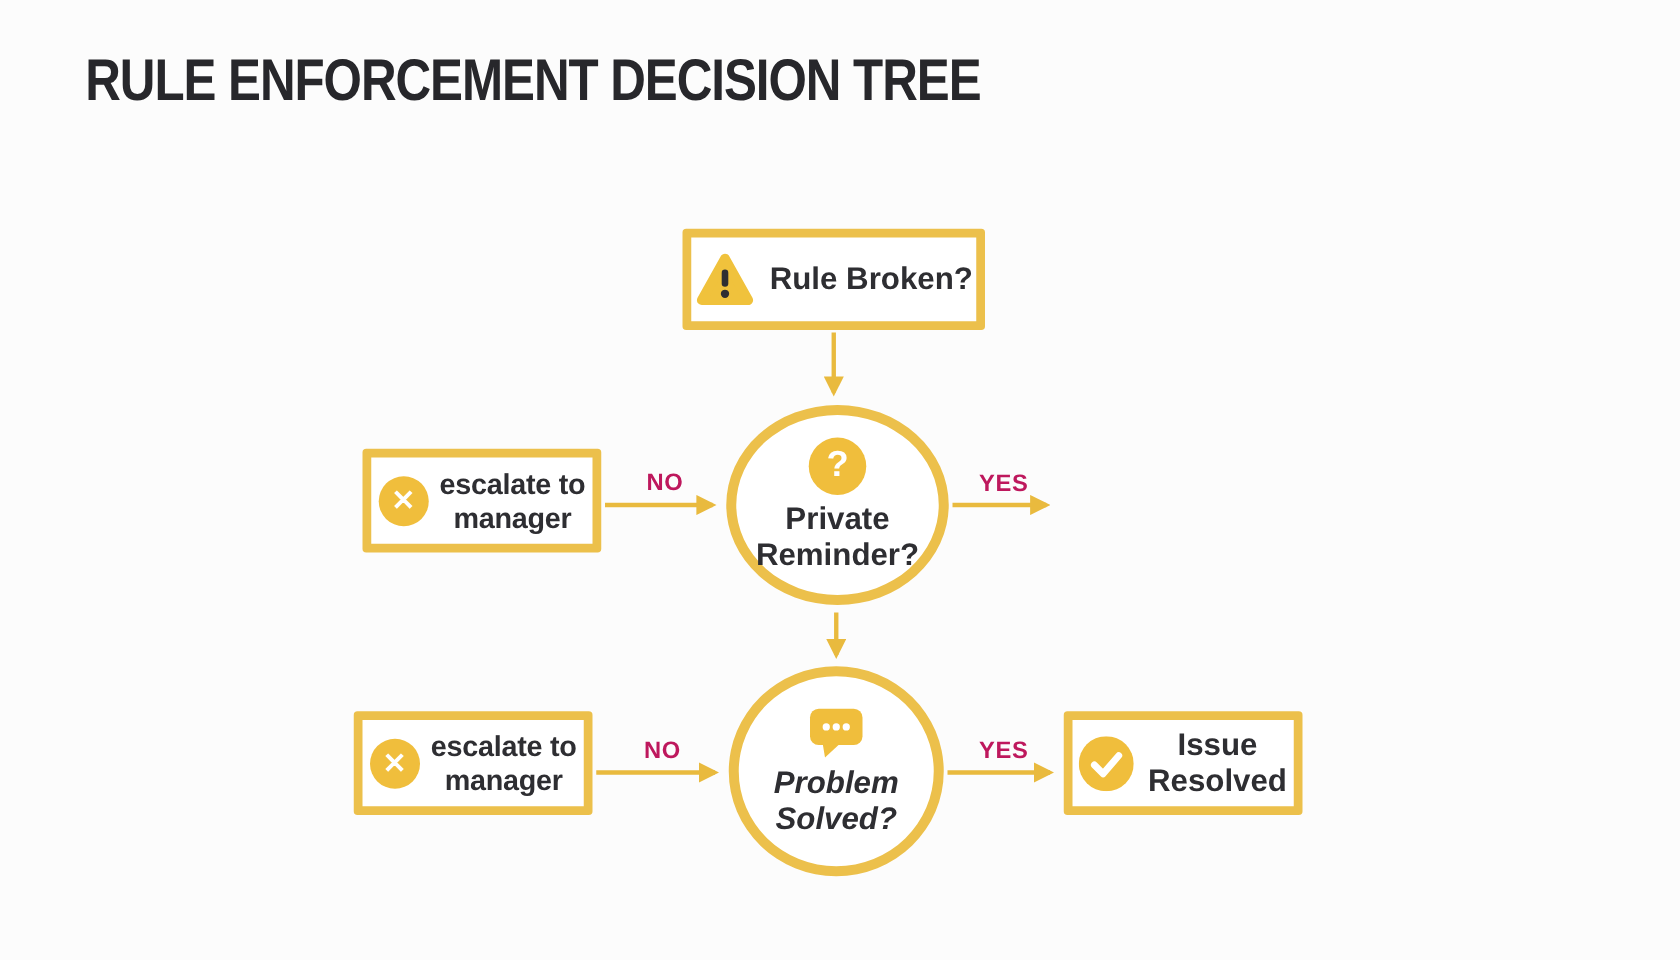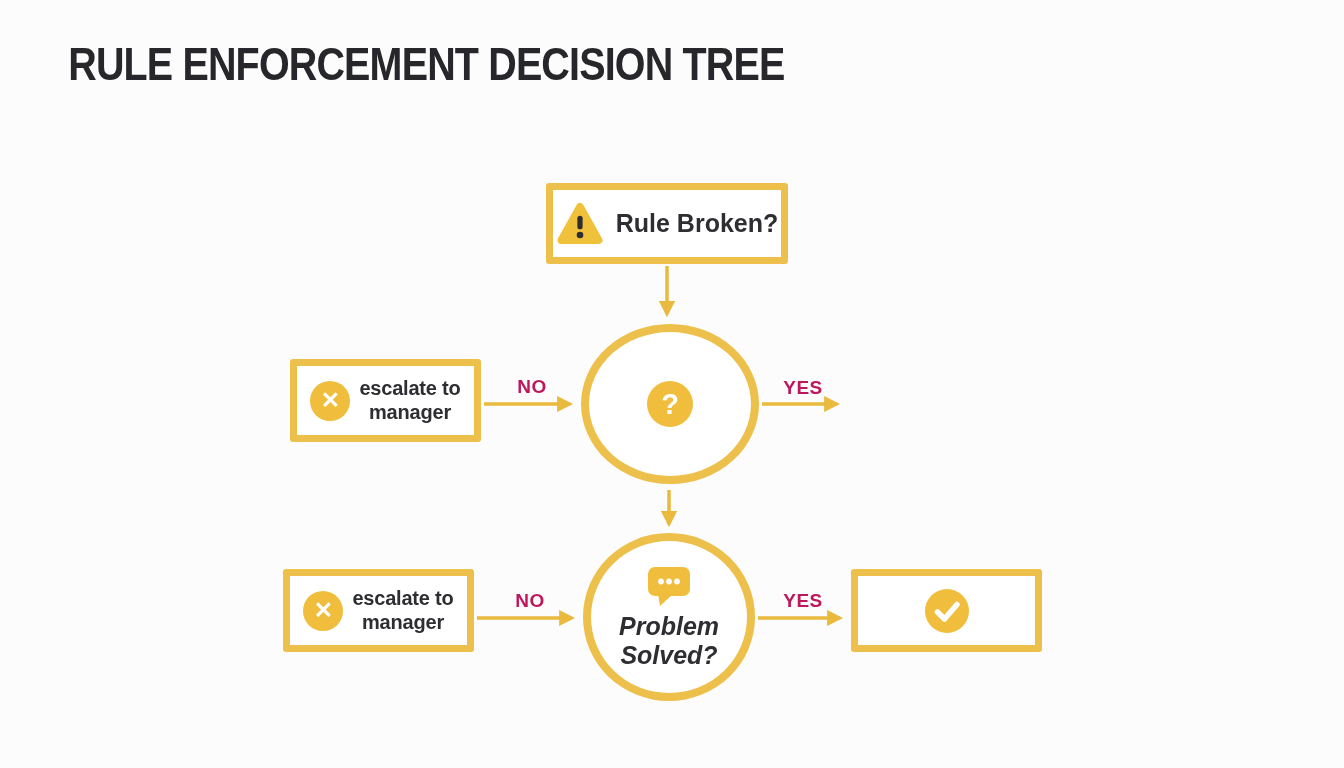--- a/index.html
+++ b/index.html
@@ -19,21 +19,21 @@
     border:7px solid #ECC04B; border-radius:3px;
     display:flex; align-items:center; justify-content:center;
   }
   .node-box { flex-direction:row; gap:12px; }
   .node-circle { border-radius:50%; border-width:8px; flex-direction:column; gap:5px; }
   .node-label {
     font-weight:700; color:#2E2E32; text-align:center;
     line-height:1.16; white-space:pre-line;
   }
   .fs25 { font-size:25px; }
-  .fs23 { font-size:20px; letter-spacing:-0.2px; }
+  .fs23 { font-size:23px; letter-spacing:-0.2px; }
   .icon-circle {
     border-radius:50%; background:#F0BE3C; color:#FFFFFF;
     display:flex; align-items:center; justify-content:center;
     font-weight:700; flex:0 0 auto;
   }
   .q-icon  { width:46px; height:46px; font-size:29px; }
   .x-icon  { width:40px; height:40px; font-size:23px; }
   .edge-label {
     position:absolute; width:64px; text-align:center;
     font-size:19px; font-weight:700; color:#be185d; letter-spacing:0.5px;
@@ -74,20 +74,22 @@
         <path d="M24 5 L43 39 L5 39 Z" fill="#F0C23C" stroke="#F0C23C" stroke-width="8" stroke-linejoin="round"></path>
         <rect x="21.3" y="14" width="5.4" height="14" rx="2.7" fill="#2E2E32"></rect>
         <circle cx="24" cy="33.8" r="3.4" fill="#2E2E32"></circle>
       </svg>
     </span>
     <span class="node-label fs25">Rule Broken?</span>
   </div>
 
   <div class="node node-circle" style="left:581px; top:324px; width:178px; height:160px;">
     <span class="icon-circle q-icon">?</span>
+    <span class="node-label fs25">Private
+Reminder?</span>
   </div>
 
   <div class="node node-box" style="left:290px; top:359px; width:191px; height:83px; gap:9px;">
     <span class="icon-circle x-icon">✕</span>
     <span class="node-label fs23">escalate to
 manager</span>
   </div>
 
   <div class="node node-circle" style="left:583px; top:533px; width:172px; height:168px;font-style:italic;">
     <span style="display:flex;">
@@ -109,15 +111,17 @@
 manager</span>
   </div>
 
   <div class="node node-box" style="left:851px; top:569px; width:191px; height:83px; gap:11px;">
     <span style="display:flex;">
       <svg width="44" height="44" viewBox="0 0 44 44">
         <circle cx="22" cy="22" r="22" fill="#F0BE3C"></circle>
         <path d="M12.5 23 L19.5 30 L32 15.5" fill="none" stroke="#FFFFFF" stroke-width="5.5" stroke-linecap="round" stroke-linejoin="round"></path>
       </svg>
     </span>
+    <span class="node-label fs25">Issue
+Resolved</span>
   </div>
 
 </div>
 
 </body></html>

